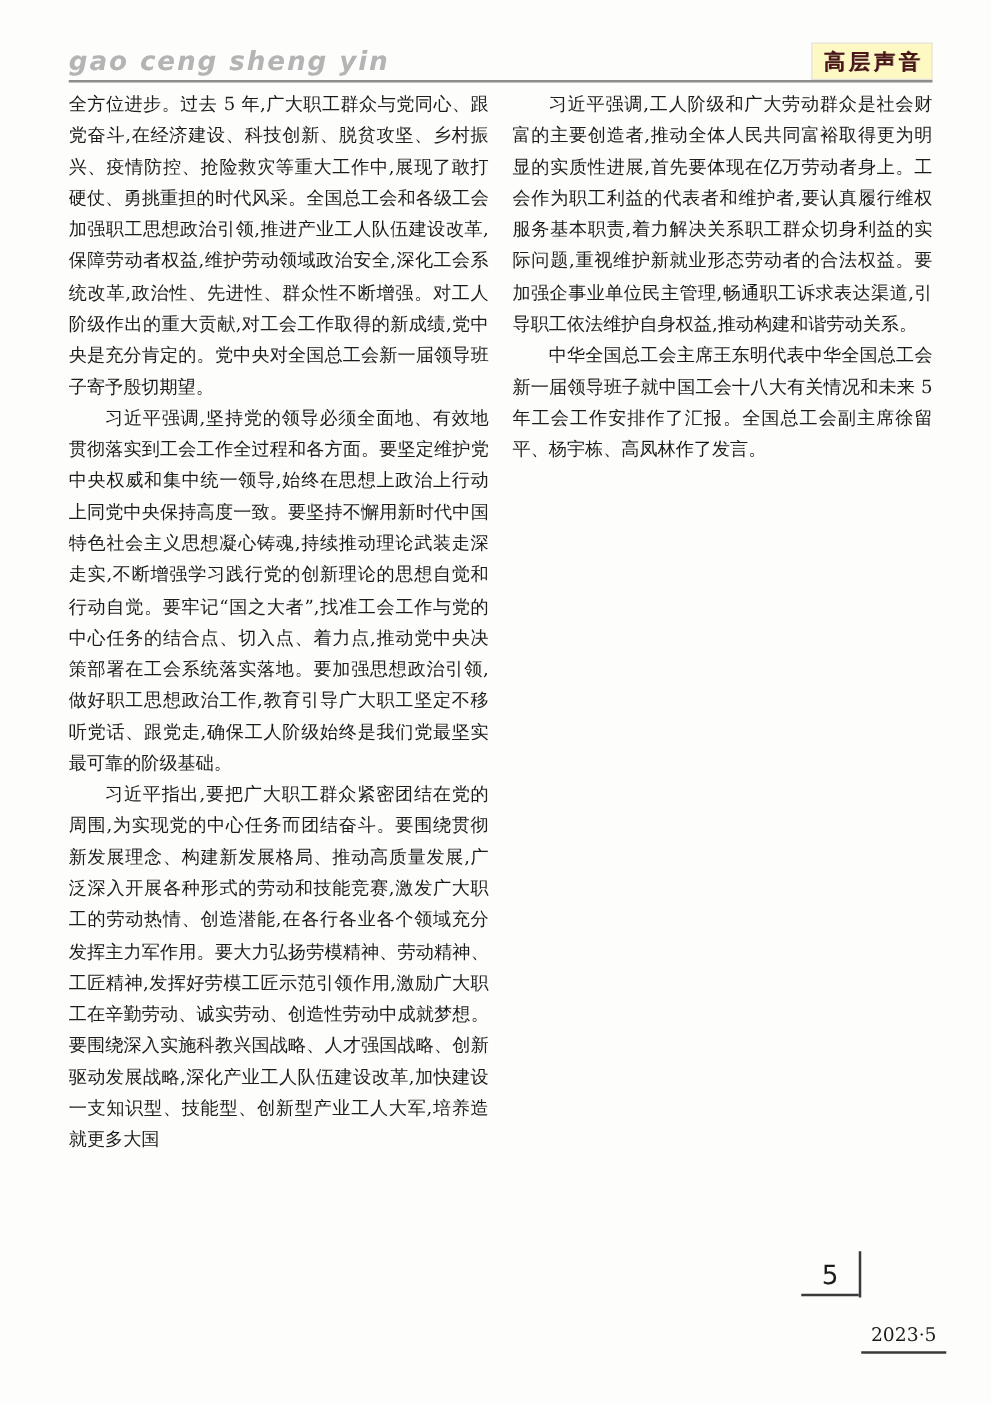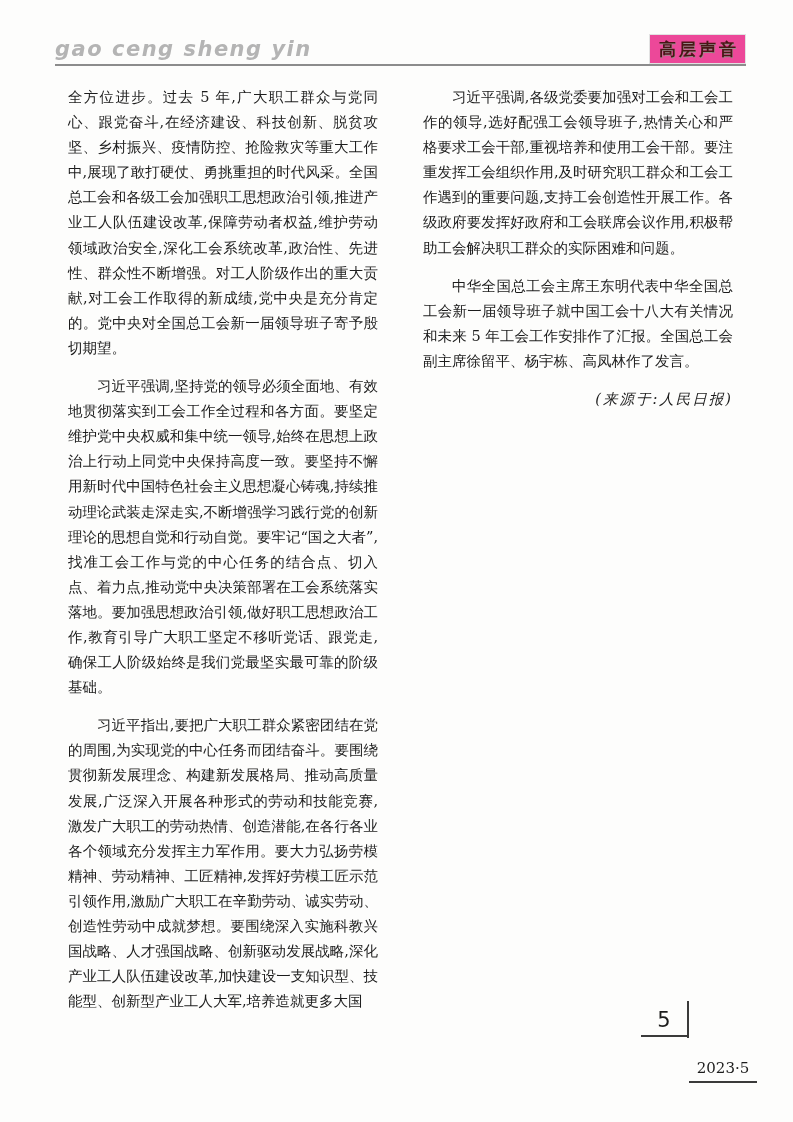--- a/index.html
+++ b/index.html
@@ -21,21 +21,21 @@
     padding-bottom:0;
   }
   .pinyin {
     font-family:"DejaVu Sans","Liberation Sans",sans-serif;
     font-style:italic; font-weight:bold;
     font-size:21px; letter-spacing:1.5px;
     color:#b4b4b4;
     padding-bottom:3px;
   }
   .section-badge {
-    background:#ec4899;
+    background:#fef9c3;
     color:#4a1616;
     font-weight:bold;
     font-size:17px;
     letter-spacing:3px;
     padding:3px 6px 2px 9px;
     border:1px solid #e2e2e2;
     margin-bottom:0;
     text-shadow:0.5px 0.5px 0 #9a8c8c;
   }
 
@@ -43,21 +43,21 @@
   .columns {
     position:absolute; left:55px; top:72px; width:691px;
     display:flex; gap:19px;
   }
   .col {
     width:336px;
     font-size:14.5px;
     line-height:25.1px;
     text-align:justify;
   }
-  .col p { margin:13px; padding:0; }
+  .col p { margin:0; padding:0; }
   .col p.indent { text-indent:2em; }
   .source {
     text-align:right;
     font-style:italic;
     letter-spacing:2px;
     padding-right:4px;
   }
 
   
   .pagenum {
@@ -90,23 +90,22 @@
     <div class="section-badge">高层声音</div>
   </div>
 
   <div class="columns">
     <div class="col">
       <p>全方位进步。过去 5 年,广大职工群众与党同心、跟党奋斗,在经济建设、科技创新、脱贫攻坚、乡村振兴、疫情防控、抢险救灾等重大工作中,展现了敢打硬仗、勇挑重担的时代风采。全国总工会和各级工会加强职工思想政治引领,推进产业工人队伍建设改革,保障劳动者权益,维护劳动领域政治安全,深化工会系统改革,政治性、先进性、群众性不断增强。对工人阶级作出的重大贡献,对工会工作取得的新成绩,党中央是充分肯定的。党中央对全国总工会新一届领导班子寄予殷切期望。</p>
       <p class="indent">习近平强调,坚持党的领导必须全面地、有效地贯彻落实到工会工作全过程和各方面。要坚定维护党中央权威和集中统一领导,始终在思想上政治上行动上同党中央保持高度一致。要坚持不懈用新时代中国特色社会主义思想凝心铸魂,持续推动理论武装走深走实,不断增强学习践行党的创新理论的思想自觉和行动自觉。要牢记“国之大者”,找准工会工作与党的中心任务的结合点、切入点、着力点,推动党中央决策部署在工会系统落实落地。要加强思想政治引领,做好职工思想政治工作,教育引导广大职工坚定不移听党话、跟党走,确保工人阶级始终是我们党最坚实最可靠的阶级基础。</p>
       <p class="indent">习近平指出,要把广大职工群众紧密团结在党的周围,为实现党的中心任务而团结奋斗。要围绕贯彻新发展理念、构建新发展格局、推动高质量发展,广泛深入开展各种形式的劳动和技能竞赛,激发广大职工的劳动热情、创造潜能,在各行各业各个领域充分发挥主力军作用。要大力弘扬劳模精神、劳动精神、工匠精神,发挥好劳模工匠示范引领作用,激励广大职工在辛勤劳动、诚实劳动、创造性劳动中成就梦想。要围绕深入实施科教兴国战略、人才强国战略、创新驱动发展战略,深化产业工人队伍建设改革,加快建设一支知识型、技能型、创新型产业工人大军,培养造就更多大国</p>
     </div>
     <div class="col">
-      <p class="indent">习近平强调,各级党委要加强对工会和工会工作的领导,选好配强工会领导班子,热情关心和严格要求工会干部,重视培养和使用工会干部。要注重发挥工会组织作用,及时研究职工群众和工会工作遇到的重要问题,支持工会创造性开展工作。各级政府要发挥好政府和工会联席会议作用,积极帮助工会解决职工群众的实际困难和问题。</p>
+      <p class="indent">习近平强调,工人阶级和广大劳动群众是社会财富的主要创造者,推动全体人民共同富裕取得更为明显的实质性进展,首先要体现在亿万劳动者身上。工会作为职工利益的代表者和维护者,要认真履行维权服务基本职责,着力解决关系职工群众切身利益的实际问题,重视维护新就业形态劳动者的合法权益。要加强企事业单位民主管理,畅通职工诉求表达渠道,引导职工依法维护自身权益,推动构建和谐劳动关系。</p>
       <p class="indent">中华全国总工会主席王东明代表中华全国总工会新一届领导班子就中国工会十八大有关情况和未来 5 年工会工作安排作了汇报。全国总工会副主席徐留平、杨宇栋、高凤林作了发言。</p>
-      <p class="source">(来源于:人民日报)</p>
     </div>
   </div>
 
   <div class="pagenum">5</div>
   <div class="folio-vline"></div>
   <div class="issue">2023·5</div>
 
 </div>
 
 </body></html>

